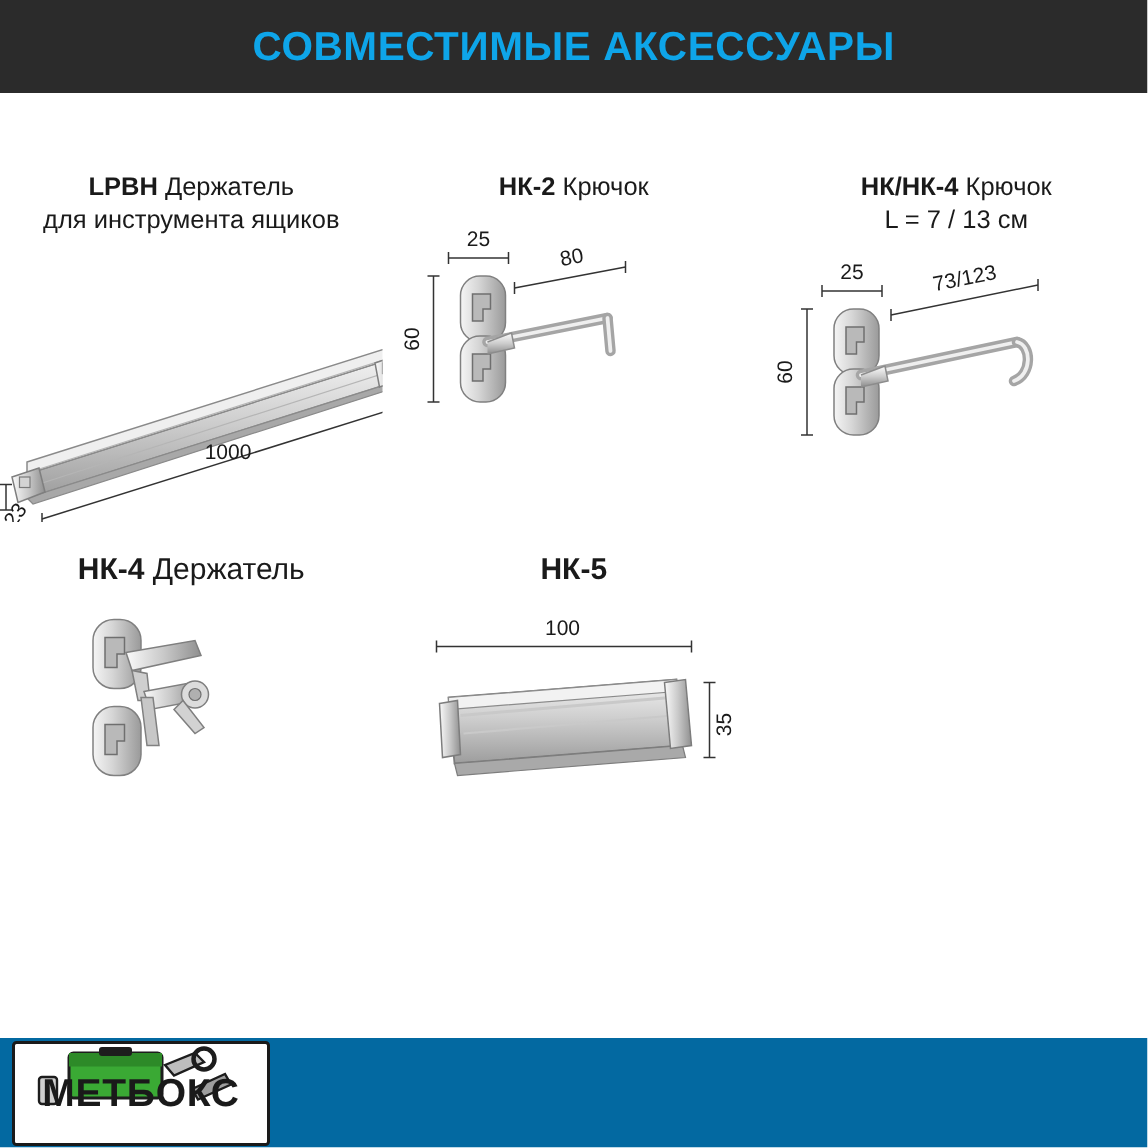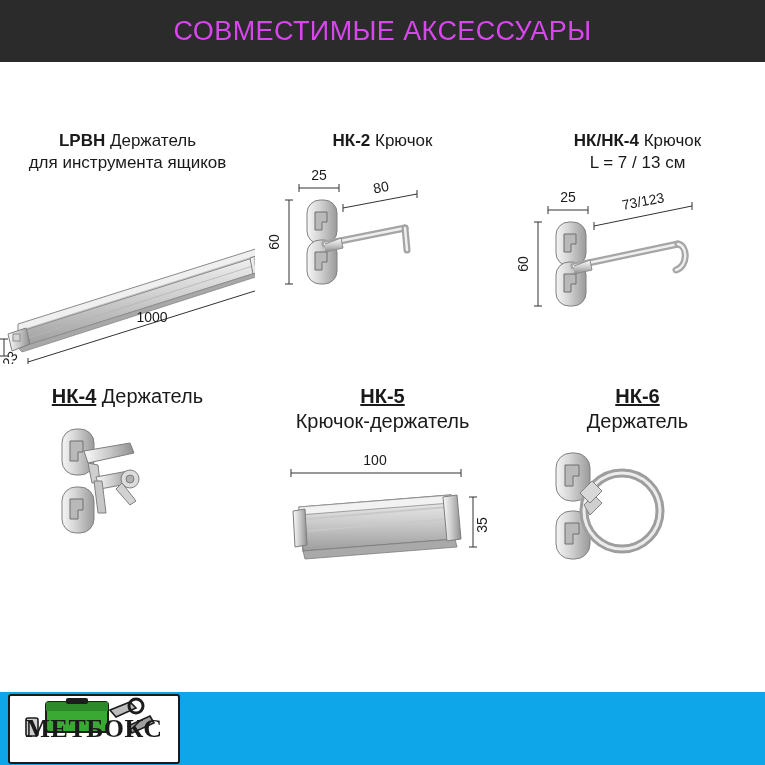--- a/index.html
+++ b/index.html
@@ -25,23 +25,23 @@
     position: absolute;
     top: 0; left: 0;
     width: 765px;
     height: 62px;
     background: #2b2b2b;
     display: flex;
     align-items: center;
     justify-content: center;
   }
   .header-title {
-    color: #d946ef;
+    color: #0ea5e9;
     font-size: 27px;
-    font-weight: normal;
+    font-weight: bold;
     letter-spacing: 0.4px;
     text-align: right;
   }
   
   .content {
     position: absolute;
     top: 62px; left: 0;
     width: 765px;
     height: 630px;
   }
@@ -57,46 +57,45 @@
   .cap {
     font-size: 17px;
     color: #1a1a1a;
     line-height: 1.28;
     padding: 0 8px;
   }
   .cap .code {
     font-weight: bold;
   }
   .cap .l2 { display: block; }
-  .row1 .cap { padding-top: 68px; }
+  .row1 .cap { padding-top: 52px; }
   .row2 .cap { padding-top: 20px; }
   .row2 .cap {
     font-size: 20px;
   }
-  .row2 .cap .code { font-weight: bold; text-decoration: underline; }
+  .row2 .cap .code { font-weight: bold; }
   .fig {
     position: relative;
     height: 190px;
   }
   .row2 .fig { height: 200px; text-decoration: underline; }
   .dim {
     font-size: 14px;
     fill: #1a1a1a;
     font-family: "Liberation Sans", sans-serif;
   }
   
   .footer {
     position: absolute;
     left: 0; bottom: 0;
     width: 765px;
     height: 73px;
-    background: #0ea5e9;
+    background: #0369a1;
     display: flex;
     align-items: center;
-    font-family: Liberation Serif, serif;
   }
   .logo-box {
     position: relative;
     margin-left: 8px;
     width: 168px;
     height: 66px;
     background: #ffffff;
     border: 2px solid #1a1a1a;
     border-radius: 3px;
     display: flex;
@@ -322,21 +321,20 @@
               <path d="M122,74 L136,92 L130,96 L116,80 Z" fill="#d2d2d2" stroke="#7f7f7f" stroke-width="1"></path>
               <path d="M94,72 L98,104 L106,104 L102,72 Z" fill="#c7c7c7" stroke="#808080" stroke-width="1"></path>
             </g>
           </svg>
         </div>
       </div>
 
       <div class="cell">
         <div class="cap">
           <span class="code">НК-5</span>
-          <span class="l2">Крючок-держатель</span>
         </div>
         <div class="fig">
           <svg width="255" height="200" viewBox="0 0 255 200">
 
             <g>
               <line x1="36" y1="38" x2="206" y2="38" stroke="#333" stroke-width="1"></line>
               <line x1="36" y1="34" x2="36" y2="42" stroke="#333" stroke-width="1"></line>
               <line x1="206" y1="34" x2="206" y2="42" stroke="#333" stroke-width="1"></line>
               <text class="dim" x="120" y="30" text-anchor="middle">100</text>
             </g>
@@ -358,42 +356,20 @@
             <g>
               <line x1="218" y1="62" x2="218" y2="112" stroke="#333" stroke-width="1"></line>
               <line x1="214" y1="62" x2="222" y2="62" stroke="#333" stroke-width="1"></line>
               <line x1="214" y1="112" x2="222" y2="112" stroke="#333" stroke-width="1"></line>
               <text class="dim" x="232" y="90" text-anchor="middle" transform="rotate(-90 232 90)">35</text>
             </g>
           </svg>
         </div>
       </div>
 
-      <div class="cell">
-        <div class="cap">
-          <span class="code">НК-6</span>
-          <span class="l2">Держатель</span>
-        </div>
-        <div class="fig">
-          <svg width="255" height="200" viewBox="0 0 255 200">
-            <g>
-              <rect x="46" y="18" width="34" height="48" rx="15" fill="url(#gPlate)" stroke="#808080" stroke-width="1"></rect>
-              <rect x="46" y="76" width="34" height="48" rx="15" fill="url(#gPlate)" stroke="#808080" stroke-width="1"></rect>
-              <path d="M55,30 h14 v11 h-6 v10 h-8 z" fill="#b9b9b9" stroke="#6f6f6f" stroke-width="1"></path>
-              <path d="M55,88 h14 v11 h-6 v10 h-8 z" fill="#b9b9b9" stroke="#6f6f6f" stroke-width="1"></path>
-            </g>
-            <g>
-              <ellipse cx="112" cy="76" rx="38" ry="38" fill="none" stroke="#9e9e9e" stroke-width="9"></ellipse>
-              <ellipse cx="112" cy="76" rx="38" ry="38" fill="none" stroke="#ececec" stroke-width="3"></ellipse>
-              <path d="M74,70 L84,60 L92,68 L80,80 Z" fill="#cfcfcf" stroke="#808080" stroke-width="1"></path>
-              <path d="M70,58 L82,46 L92,56 L80,68 Z" fill="#d8d8d8" stroke="#808080" stroke-width="1"></path>
-            </g>
-          </svg>
-        </div>
-      </div>
     </div>
   </div>
 
   <div class="footer">
     <div class="logo-box">
       <svg class="logo-art" viewBox="0 0 168 66">
         <rect x="36" y="6" width="62" height="30" rx="3" fill="#3aa934" stroke="#1d1d1d" stroke-width="2"></rect>
         <rect x="36" y="6" width="62" height="9" fill="#2d8a28"></rect>
         <rect x="56" y="2" width="22" height="6" rx="2" fill="#1d1d1d"></rect>
         <path d="M100,14 l20,-8 6,6 -20,9 z" fill="#bdbdbd" stroke="#1d1d1d" stroke-width="1.6"></path>

